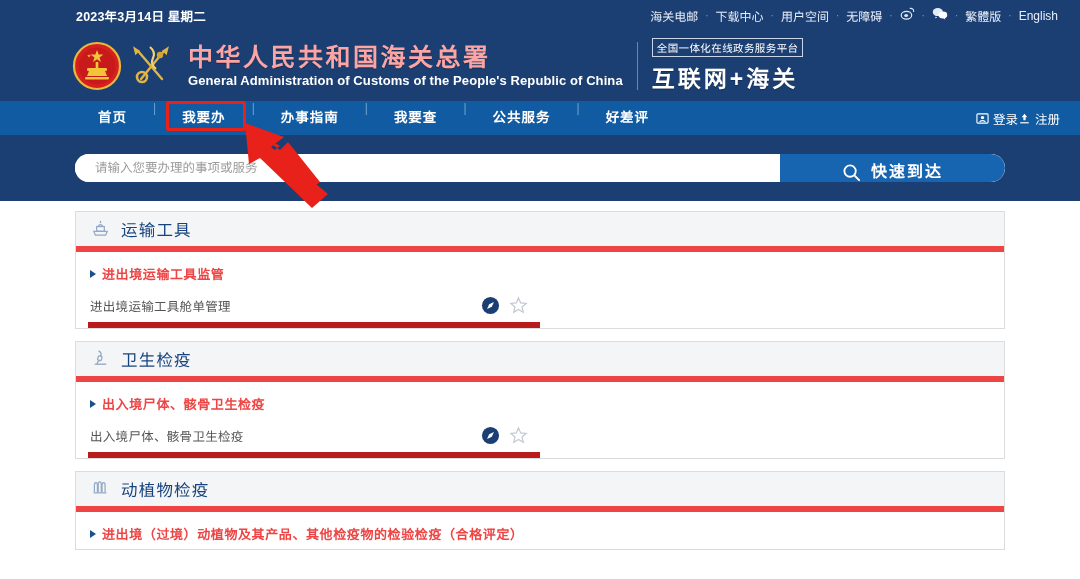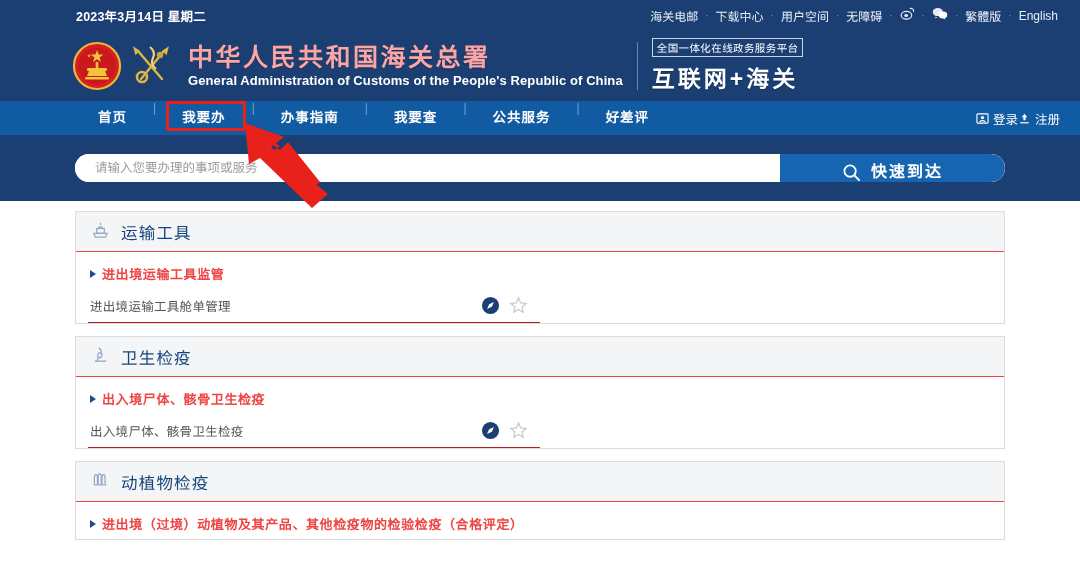--- a/index.html
+++ b/index.html
@@ -103,41 +103,41 @@
     font-family: "Liberation Sans", "DejaVu Sans", sans-serif;
     border-radius: 0 19px 19px 0;
   }
 
   
   .content { padding: 10px 75px 0 75px; background:#fff; }
   .card {
     border:1px solid #dcdcdc; background:#ffffff; margin-bottom:12px;
   }
   .card-head {
-    height:40px; background:#f4f5f7; border-bottom:1px solid #ef4444;
+    height:40px; background:#f4f5f7; border-bottom:6px solid #ef4444;
     display:flex; align-items:center; padding-left:14px; gap:10px;
   }
   .card-head-title {
     font-size:16.5px; color:#17447e; letter-spacing:1.2px;
   }
   .card-body { padding: 9px 12px 0 12px; }
   .subsec {
     display:flex; align-items:center; gap:6px; margin: 3px 0 6px 2px;
   }
   .subsec-tri {
     width:0;height:0;border-left:6px solid #1a4f8f;
     border-top:4px solid transparent;border-bottom:4px solid transparent;
   }
   .subsec-title {
     font-size:13px; font-weight:bold; color:#ef4444; letter-spacing:.6px;
   }
   .items-grid { display:flex; flex-wrap:wrap; }
   .item-row {
     width:50%; display:flex; align-items:center;
-    padding: 7px 12px 7px 2px; border-bottom:1px solid #b91c1c;
+    padding: 7px 12px 7px 2px; border-bottom:6px solid #b91c1c;
   }
   .item-label { font-size:12.5px; color:#555555; flex:1; letter-spacing:.3px; }
   .item-actions { display:flex; align-items:center; gap:9px; }
   .compass { width:19px;height:19px; cursor:pointer; }
   .star { width:19px;height:19px; cursor:pointer; }
 </style>
 </head>
 <body>
 
 <div class="page">

